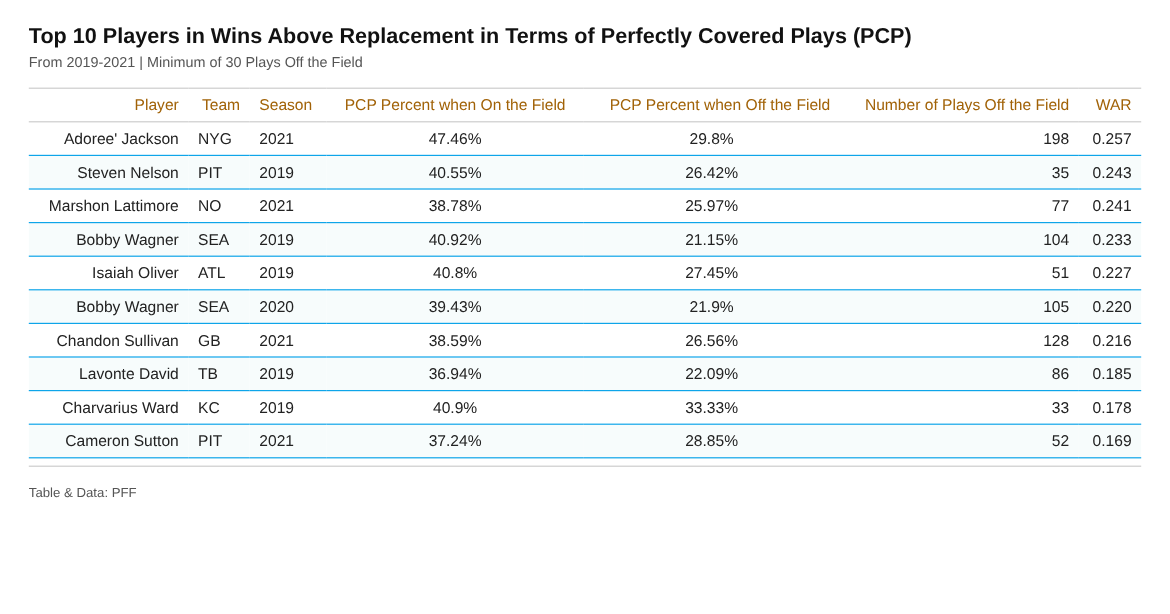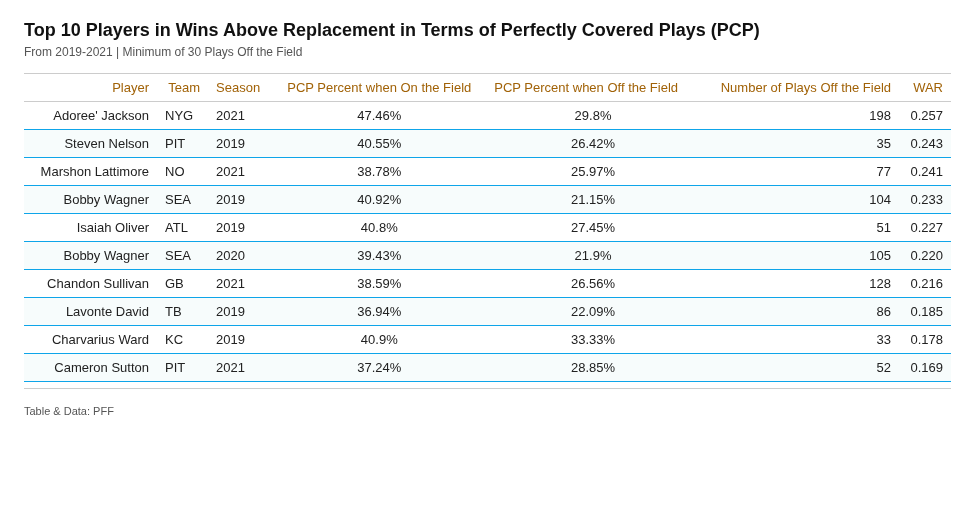--- a/index.html
+++ b/index.html
@@ -51,21 +51,21 @@
     .col-team { text-align: left; }
     .col-season { text-align: left; }
     .col-pcp-on { text-align: center; }
     .col-pcp-off { text-align: center; }
     .col-plays { text-align: right; }
     .col-war { text-align: right; }
     th.col-player { text-align: right; }
     th.col-team { text-align: right; }
     th.col-season { text-align: left; }
     th.col-pcp-on { text-align: center; }
-    th.col-pcp-off { text-align: left; }
+    th.col-pcp-off { text-align: right; }
     th.col-plays { text-align: right; }
     th.col-war { text-align: right; }
     .footer {
       font-size: 11px;
       color: #555;
       margin-top: 6px;
       border-top: 1px solid #ccc;
       padding-top: 16px;
     }
   </style>

